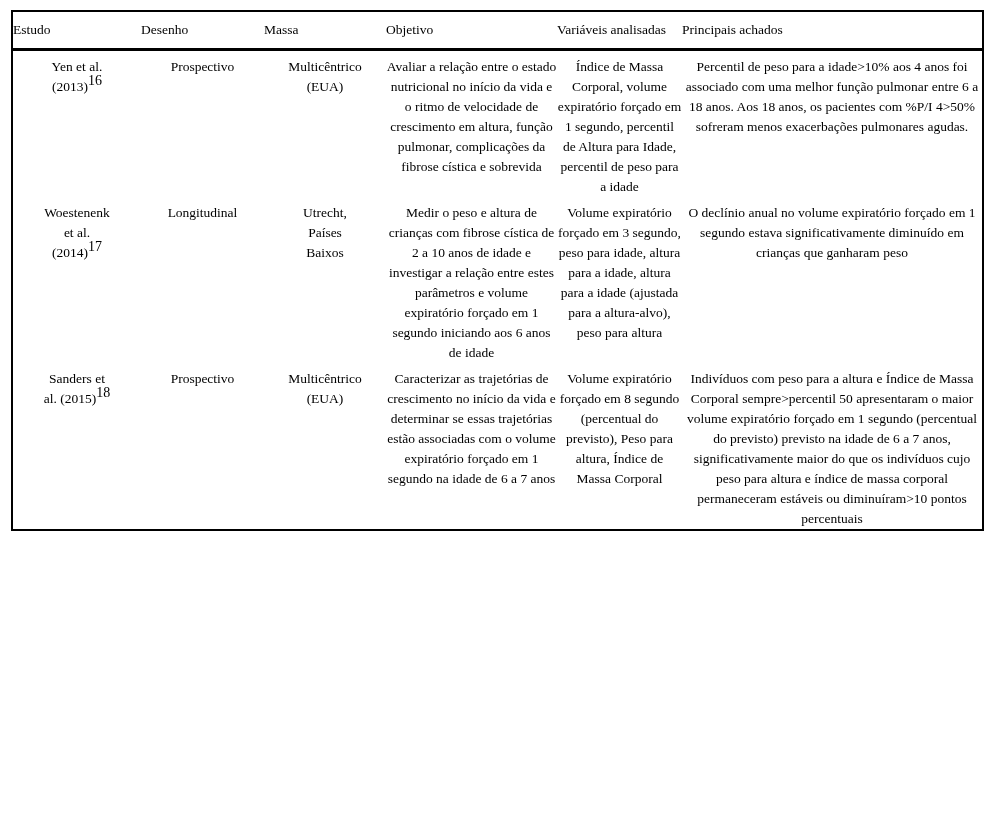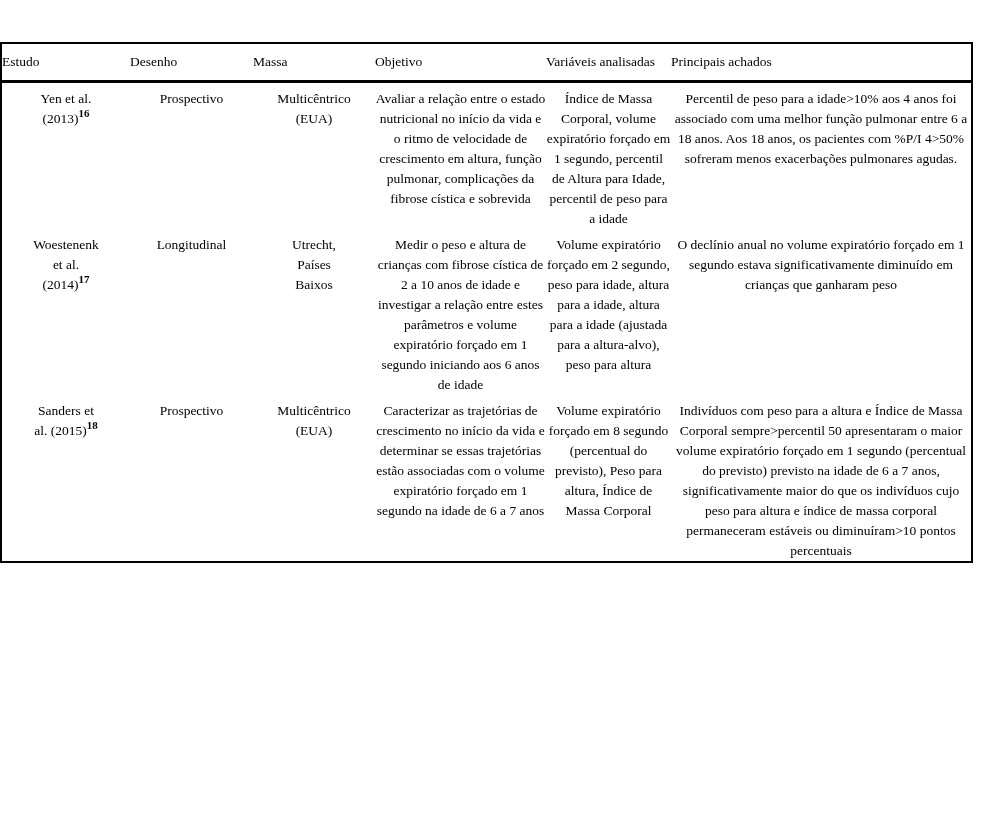--- a/index.html
+++ b/index.html
@@ -13,23 +13,22 @@
   }
   .page {
     position: relative;
     width: 992px;
     height: 827px;
     background: #ffffff;
     overflow: hidden;
   }
   .table-wrap {
     position: absolute;
-    left: 0;
+    left: 11px;
     top: 10px;
-    margin-top: 32px;
   }
   table.studies {
     border-collapse: collapse;
     table-layout: fixed;
     width: 971px;
     border-top: 2px solid #000;
     border-bottom: 2px solid #000;
     border-left: 2px solid #000;
     border-right: 2px solid #000;
   }
@@ -54,26 +53,25 @@
   tbody tr.row-last td { }
   
   .c1 { padding-left: 11px; padding-right: 24px; }
   .c2 { padding-right: 30px; }
   .c3 { padding-right: 24px; }
   .c4 { padding-right: 34px; }
   .c5 { padding-right: 34px; }
   .c6 { padding-right: 22px; }
   .preline { white-space: pre-line; }
   sup.ref {
-    font-size: 11px;
+    font-size: 14px;
     line-height: 0;
     vertical-align: baseline;
     position: relative;
     top: -6px;
-    font-weight: bold;
   }
 </style>
 </head>
 <body>
 
 <div class="page">
   <div class="table-wrap">
     <table class="studies">
       <colgroup>
         <col style="width:129px">
@@ -106,21 +104,21 @@
         </tr>
         <tr>
           <td class="c1"><span class="preline">Woestenenk
 et al.
 (2014)</span><sup class="ref">17</sup></td>
           <td class="c2">Longitudinal</td>
           <td class="c3 preline">Utrecht,
 Países
 Baixos</td>
           <td class="c4">Medir o peso e altura de crianças com fibrose cística de 2 a 10 anos de idade e investigar a relação entre estes parâmetros e volume expiratório forçado em 1 segundo iniciando aos 6 anos de idade</td>
-          <td class="c5">Volume expiratório forçado em 2 segundo, peso para idade, altura para a idade, altura para a idade (ajustada para a altura-alvo), peso para altura</td>
+          <td class="c5">Volume expiratório forçado em 3 segundo, peso para idade, altura para a idade, altura para a idade (ajustada para a altura-alvo), peso para altura</td>
           <td class="c6">O declínio anual no volume expiratório forçado em 1 segundo estava significativamente diminuído em crianças que ganharam peso</td>
         </tr>
         <tr class="row-last">
           <td class="c1"><span class="preline">Sanders et
 al. (2015)</span><sup class="ref">18</sup></td>
           <td class="c2">Prospectivo</td>
           <td class="c3 preline">Multicêntrico
 (EUA)</td>
           <td class="c4">Caracterizar as trajetórias de crescimento no início da vida e determinar se essas trajetórias estão associadas com o volume expiratório forçado em 1 segundo na idade de 6 a 7 anos</td>
           <td class="c5">Volume expiratório forçado em 8 segundo (percentual do previsto), Peso para altura, Índice de Massa Corporal</td>

